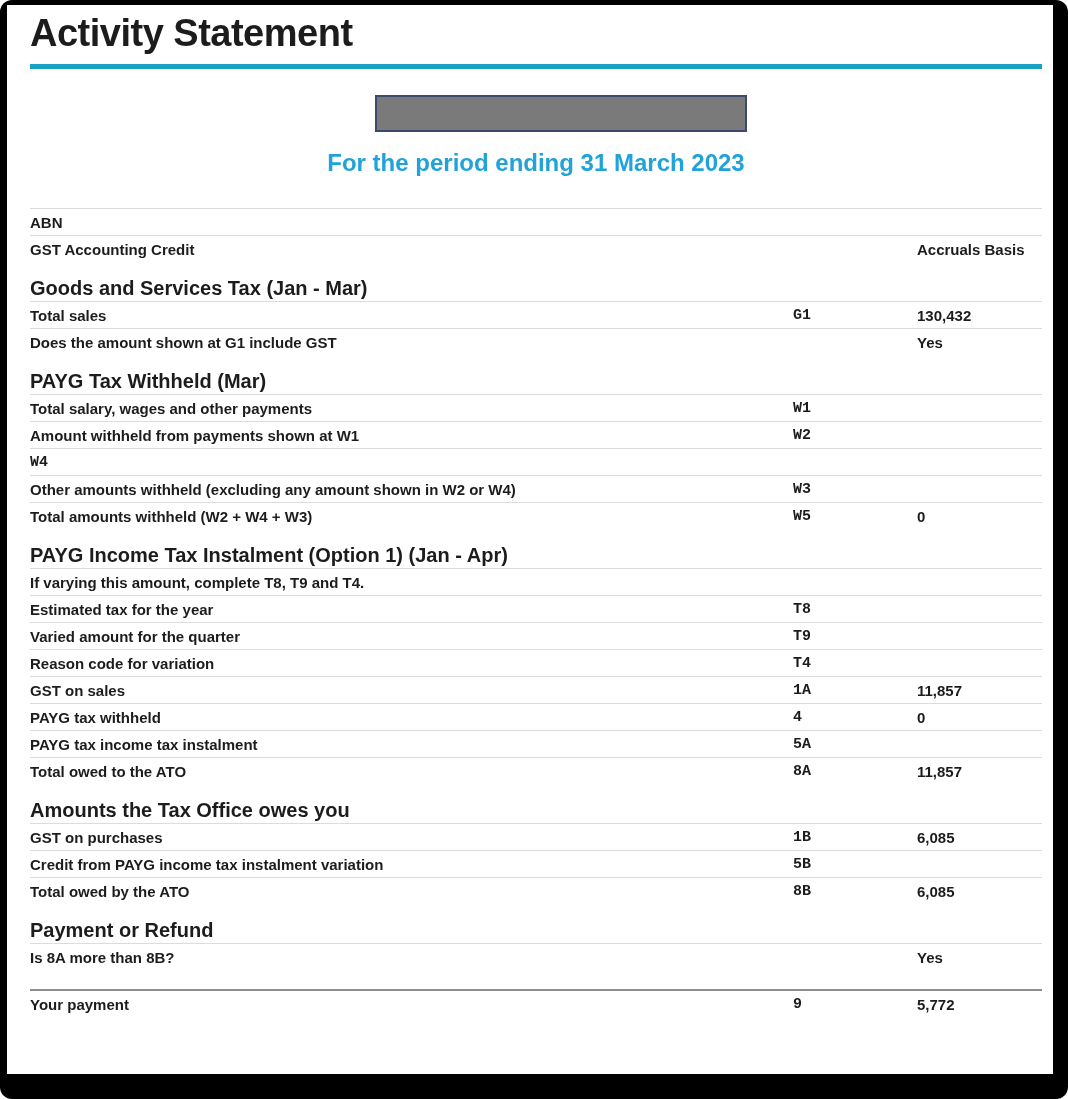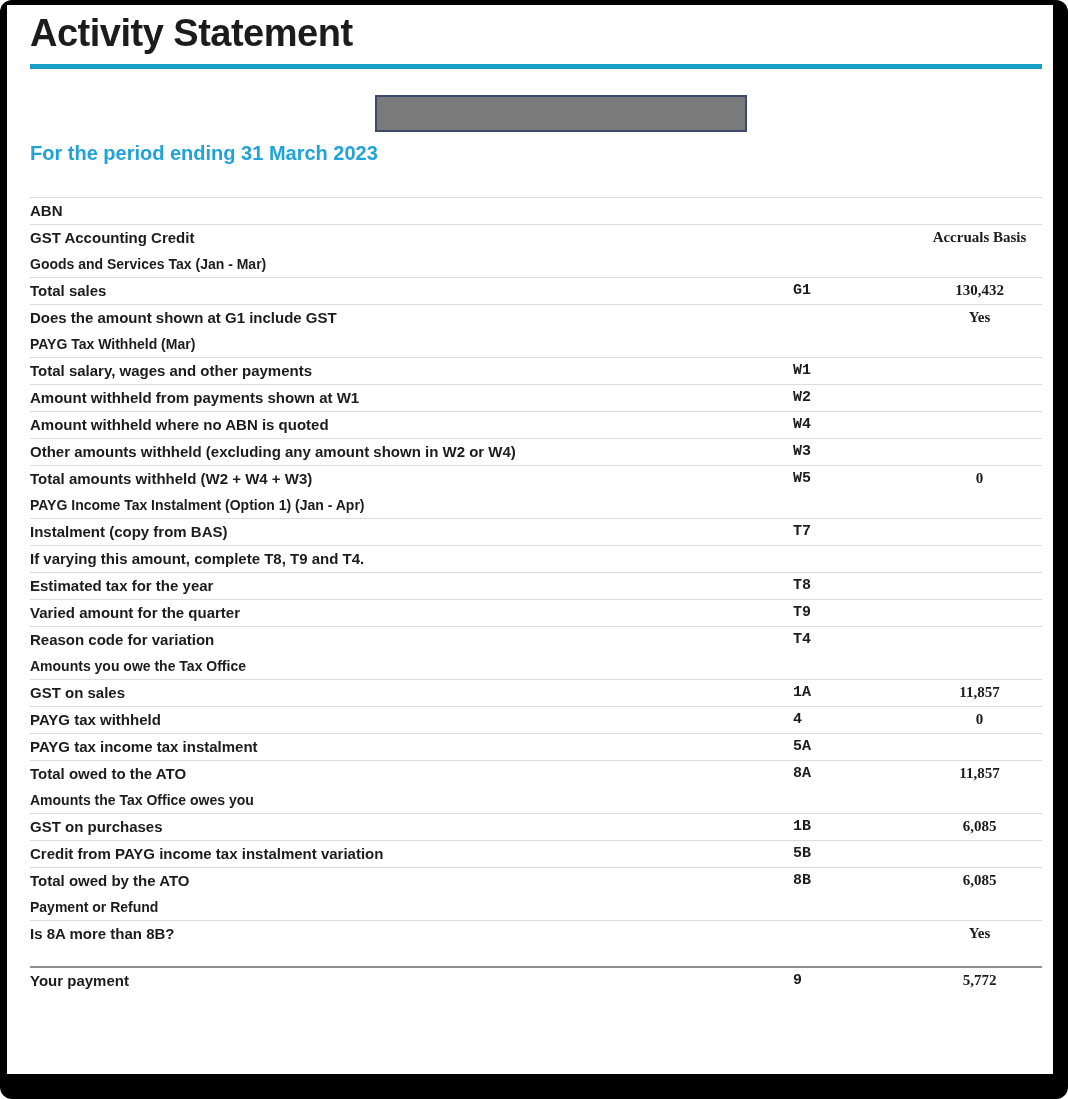--- a/index.html
+++ b/index.html
@@ -41,37 +41,38 @@
   .redacted-box {
     margin-top: 26px;
     margin-left: 345px;
     width: 372px;
     height: 37px;
     background: var(--redaction-fill, #7a7a7a);
     border: 2px solid var(--redaction-border, #3c4a6e);
   }
 
   .period-heading {
-    margin-top: 10px;
+    margin-top: 17px;
     width: 1012px;
-    text-align: left;
-    font-size: 20px;
+    text-align: center;
+    font-size: 24px;
     font-weight: 600;
     color: var(--period-text, #21a3da);
     line-height: 1.15;
   }
 
   .statement-table {
     margin-top: 32px;
     width: 1012px;
   }
 
   .sec-header {
+    margin-top: 13px;
     font-weight: 700;
-    font-size: 14px;
+    font-size: 20px;
     padding: 5px 0 4px 0;
     line-height: 17px;
   }
 
   .row {
     display: flex;
     border-top: 1px solid var(--separator, #dcdcdc);
     padding: 4.5px 0;
     font-size: 15px;
     font-weight: 600;
@@ -79,21 +80,21 @@
   }
 
   .row.emphasis {
     border-top: 2px solid var(--emphasis-separator, #8e8e8e);
     font-weight: 700;
     margin-top: 19px;
   }
 
   .row .label { width: 763px; }
   .row .code  { width: 124px; font-family: Liberation Mono, monospace; }
-  .row .value { flex: 1; text-align: center; font-family: Liberation Serif, serif; }
+  .row .value { flex: 1; text-align: left; }
 </style>
 </head>
 <body>
 
 <div class="frame">
   <div class="doc">
 
     <div class="page-title">Activity Statement</div>
 
     <div class="title-rule"></div>
@@ -129,61 +130,54 @@
           <div class="label">Total salary, wages and other payments</div>
           <div class="code">W1</div>
           <div class="value"></div>
         </div>
         <div class="row">
           <div class="label">Amount withheld from payments shown at W1</div>
           <div class="code">W2</div>
           <div class="value"></div>
         </div>
         <div class="row">
-          <div class="label">Amount withheld where no ABN is quoted</div>
           <div class="code">W4</div>
           <div class="value"></div>
         </div>
         <div class="row">
           <div class="label">Other amounts withheld (excluding any amount shown in W2 or W4)</div>
           <div class="code">W3</div>
           <div class="value"></div>
         </div>
         <div class="row">
           <div class="label">Total amounts withheld (W2 + W4 + W3)</div>
           <div class="code">W5</div>
           <div class="value">0</div>
         </div>
         <div class="sec-header">PAYG Income Tax Instalment (Option 1) (Jan - Apr)</div>
         <div class="row">
-          <div class="label">Instalment (copy from BAS)</div>
-          <div class="code">T7</div>
-          <div class="value"></div>
-        </div>
-        <div class="row">
           <div class="label">If varying this amount, complete T8, T9 and T4.</div>
           <div class="code"></div>
           <div class="value"></div>
         </div>
         <div class="row">
           <div class="label">Estimated tax for the year</div>
           <div class="code">T8</div>
           <div class="value"></div>
         </div>
         <div class="row">
           <div class="label">Varied amount for the quarter</div>
           <div class="code">T9</div>
           <div class="value"></div>
         </div>
         <div class="row">
           <div class="label">Reason code for variation</div>
           <div class="code">T4</div>
           <div class="value"></div>
         </div>
-        <div class="sec-header">Amounts you owe the Tax Office</div>
         <div class="row">
           <div class="label">GST on sales</div>
           <div class="code">1A</div>
           <div class="value">11,857</div>
         </div>
         <div class="row">
           <div class="label">PAYG tax withheld</div>
           <div class="code">4</div>
           <div class="value">0</div>
         </div>

